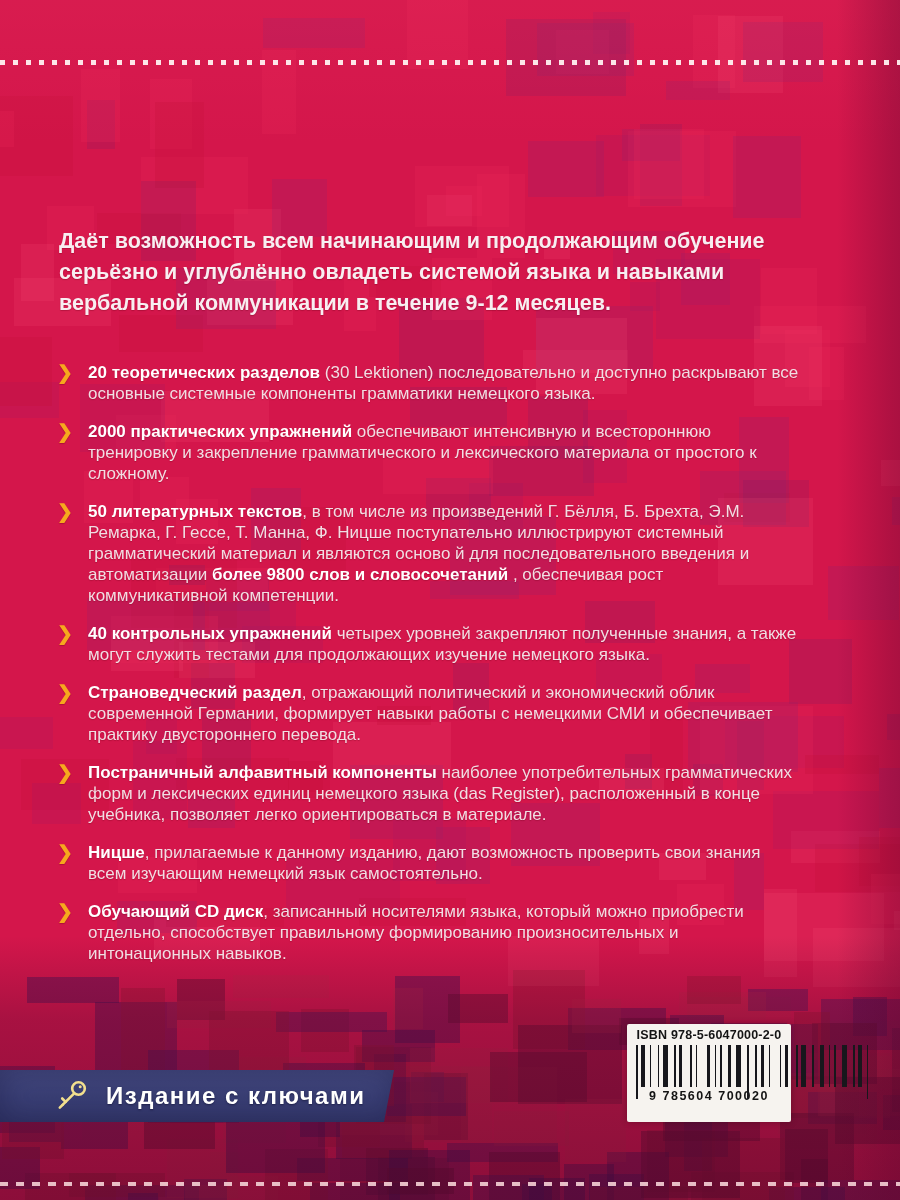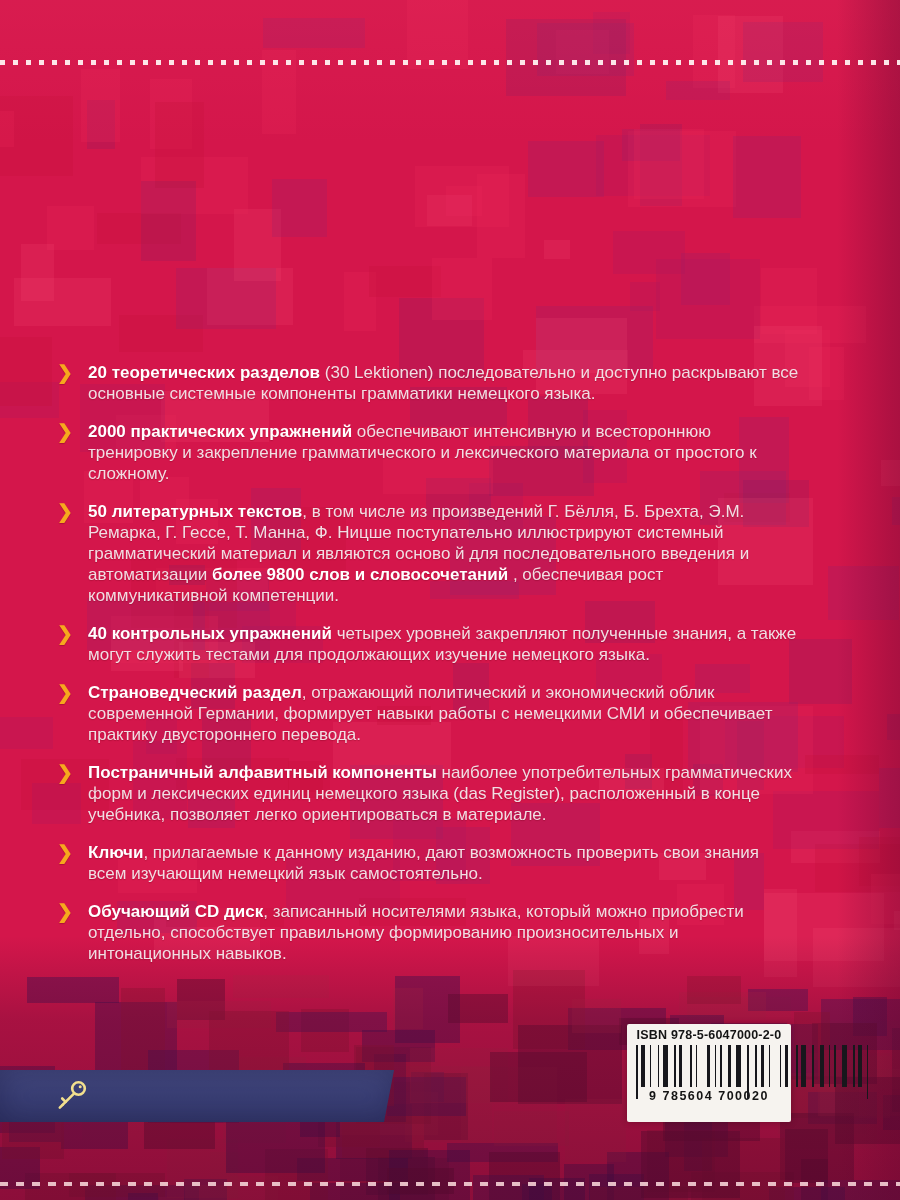--- a/index.html
+++ b/index.html
@@ -377,20 +377,21 @@
       <div class="patch" style="left: 528.748px; top: 1177.8px; width: 56.4503px; height: 43.2488px; background: rgba(45, 16, 82, 0.4);"></div>
       <div class="patch" style="left: 794.473px; top: 1011.95px; width: 35.5672px; height: 47.8334px; background: rgba(150, 20, 50, 0.38);"></div>
       <div class="patch" style="left: 230.203px; top: 1175.9px; width: 48.2438px; height: 37.6352px; background: rgba(190, 42, 72, 0.24);"></div>
     </div>
   <div id="darken"></div>
 
   <div class="content">
     <div class="divider top"></div>
 
 
+    <div class="intro">Даёт возможность всем начинающим и продолжающим обучение серьёзно и углублённо овладеть системой языка и навыками вербальной коммуникации в течение 9-12 месяцев.</div>
 
     <div class="bullets" id="bullets">
         <div class="bullet">
           <span class="chev">❯</span>
           <div class="btxt"><b>20 теоретических разделов</b><span> (30 Lektionen) последовательно и доступно раскрывают все основные системные компоненты грамматики немецкого языка.</span></div>
         </div>
         <div class="bullet">
           <span class="chev">❯</span>
           <div class="btxt"><b>2000 практических упражнений</b><span> обеспечивают интенсивную и всестороннюю тренировку и закрепление грамматического и лексического материала от простого к сложному.</span></div>
         </div>
@@ -405,38 +406,39 @@
         <div class="bullet">
           <span class="chev">❯</span>
           <div class="btxt"><b>Страноведческий раздел</b><span>, отражающий политический и экономический облик современной Германии, формирует навыки работы с немецкими СМИ и обеспечивает практику двустороннего перевода.</span></div>
         </div>
         <div class="bullet">
           <span class="chev">❯</span>
           <div class="btxt"><b>Постраничный алфавитный компоненты</b><span> наиболее употребительных грамматических форм и лексических единиц немецкого языка (das Register), расположенный в конце учебника, позволяет легко ориентироваться в материале.</span></div>
         </div>
         <div class="bullet">
           <span class="chev">❯</span>
-          <div class="btxt"><b>Ключи</b><span>, прилагаемые к данному изданию, дают возможность проверить свои знания всем изучающим немецкий язык самостоятельно.</span></div>
+          <div class="btxt"><b>Ницше</b><span>, прилагаемые к данному изданию, дают возможность проверить свои знания всем изучающим немецкий язык самостоятельно.</span></div>
         </div>
         <div class="bullet">
           <span class="chev">❯</span>
           <div class="btxt"><b>Обучающий CD диск</b><span>, записанный носителями языка, который можно приобрести отдельно, способствует правильному формированию произносительных и интонационных навыков.</span></div>
         </div>
       </div>
 
     <div class="keys-banner">
       <svg class="key-ic" viewBox="0 0 36 36">
         <g fill="none" stroke="#f2df8e" stroke-width="2.6" stroke-linecap="round" stroke-linejoin="round">
           <circle cx="24.5" cy="10.5" r="6.3"></circle>
           <circle cx="26.2" cy="8.8" r="1.5" fill="#f2df8e" stroke="none"></circle>
           <path d="M20.2 15.3 L8.6 26.9"></path>
           <path d="M8.6 26.9 L5.8 29.7"></path>
           <path d="M11.6 23.9 L8.2 20.5"></path>
         </g>
       </svg>
+      <span class="blabel">Издание с ключами</span>
     </div>
 
     <div class="barcode">
       <div class="isbn">ISBN 978-5-6047000-2-0</div>
       <div class="bars" id="bars">
         <div class="digits">9 785604 700020</div>
       <div class="bar tall" style="left: 0px; width: 1.55px;"></div>
           <div class="bar" style="left: 5.425px; width: 3.1px;"></div>
           <div class="bar" style="left: 13.5625px; width: 1.55px;"></div>
           <div class="bar" style="left: 21.7px; width: 1.55px;"></div>

